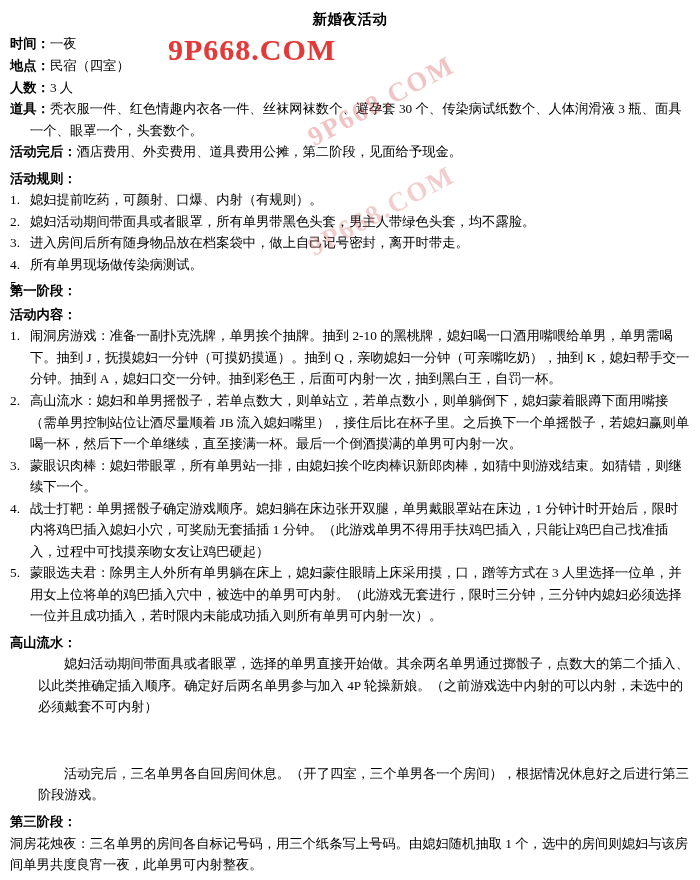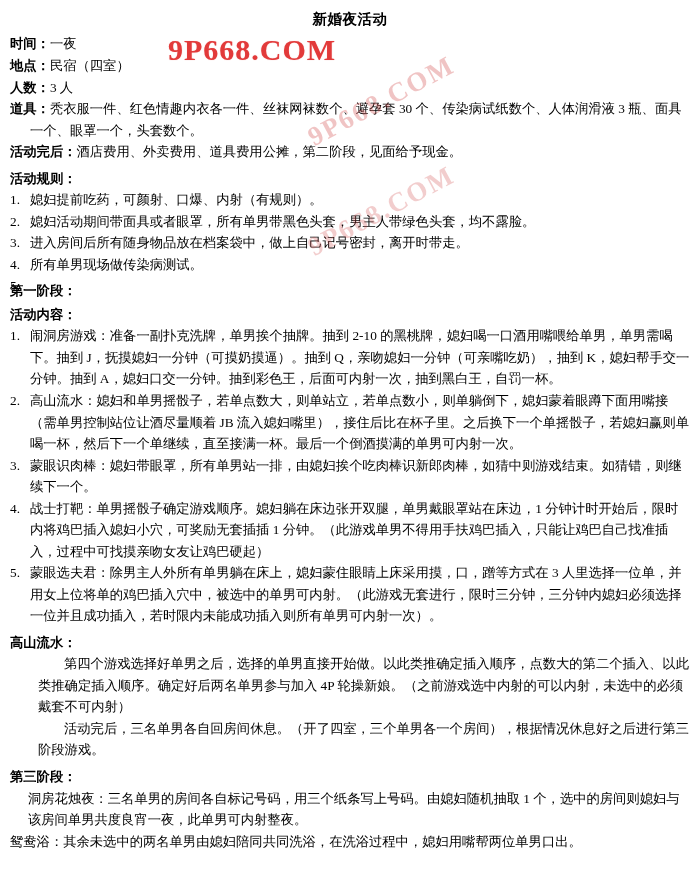--- a/index.html
+++ b/index.html
@@ -107,26 +107,26 @@
   <div class="sect">活动内容：</div>
   <div class="item"><span class="num">1.</span><span class="bold">闹洞房游戏：</span><span>准备一副扑克洗牌，单男挨个抽牌。抽到 2-10 的黑桃牌，媳妇喝一口酒用嘴喂给单男，单男需喝下。抽到 J，抚摸媳妇一分钟（可摸奶摸逼）。抽到 Q，亲吻媳妇一分钟（可亲嘴吃奶），抽到 K，媳妇帮手交一分钟。抽到 A，媳妇口交一分钟。抽到彩色王，后面可内射一次，抽到黑白王，自罚一杯。</span></div>
   <div class="item"><span class="num">2.</span><span class="bold">高山流水：</span><span>媳妇和单男摇骰子，若单点数大，则单站立，若单点数小，则单躺倒下，媳妇蒙着眼蹲下面用嘴接（需单男控制站位让酒尽量顺着 JB 流入媳妇嘴里），接住后比在杯子里。之后换下一个单摇骰子，若媳妇赢则单喝一杯，然后下一个单继续，直至接满一杯。最后一个倒酒摸满的单男可内射一次。</span></div>
   <div class="item"><span class="num">3.</span><span class="bold">蒙眼识肉棒：</span><span>媳妇带眼罩，所有单男站一排，由媳妇挨个吃肉棒识新郎肉棒，如猜中则游戏结束。如猜错，则继续下一个。</span></div>
   <div class="item"><span class="num">4.</span><span class="bold">战士打靶：</span><span>单男摇骰子确定游戏顺序。媳妇躺在床边张开双腿，单男戴眼罩站在床边，1 分钟计时开始后，限时内将鸡巴插入媳妇小穴，可奖励无套插插 1 分钟。（此游戏单男不得用手扶鸡巴插入，只能让鸡巴自己找准插入，过程中可找摸亲吻女友让鸡巴硬起）</span></div>
   <div class="item"><span class="num">5.</span><span class="bold">蒙眼选夫君：</span><span>除男主人外所有单男躺在床上，媳妇蒙住眼睛上床采用摸，口，蹭等方式在 3 人里选择一位单，并用女上位将单的鸡巴插入穴中，被选中的单男可内射。（此游戏无套进行，限时三分钟，三分钟内媳妇必须选择一位并且成功插入，若时限内未能成功插入则所有单男可内射一次）。</span></div>
 
   <div class="spacer"></div>
 
   <div class="sect">高山流水：</div>
-  <div class="indent2" style="text-indent:26px;">第四个游戏选择好单男之后，选择的单男直接开始做。以此类推确定插入顺序，点数大的第二个插入、以此类推确定插入顺序。确定好后两名单男参与加入 4P 轮操新娘。（之前游戏选中内射的可以内射，未选中的必须戴套不可内射）</div>
-  <div class="indent2" style="text-indent:26px;">活动完后，三名单男各自回房间休息。（开了四室，三个单男各一个房间），根据情况休息好之后进行第三阶段游戏。</div>
+  <div class="indent2" style="text-indent:26px;">媳妇活动期间带面具或者眼罩，选择的单男直接开始做。其余两名单男通过掷骰子，点数大的第二个插入、以此类推确定插入顺序。确定好后两名单男参与加入 4P 轮操新娘。（之前游戏选中内射的可以内射，未选中的必须戴套不可内射）</div>
+  <div class="indent2" style="text-indent:26px;margin-top:45px;">活动完后，三名单男各自回房间休息。（开了四室，三个单男各一个房间），根据情况休息好之后进行第三阶段游戏。</div>
 
   <div class="spacer"></div>
 
   <div class="sect">第三阶段：</div>
-  <div class="item-hang" style="padding-left:0;text-indent:0;margin-left:18px;"><span class="bold">洞房花烛夜：</span><span>三名单男的房间各自标记号码，用三个纸条写上号码。由媳妇随机抽取 1 个，选中的房间则媳妇与该房间单男共度良宵一夜，此单男可内射整夜。</span></div>
+  <div class="item-hang" style="padding-left:0;text-indent:0;"><span class="bold">洞房花烛夜：</span><span>三名单男的房间各自标记号码，用三个纸条写上号码。由媳妇随机抽取 1 个，选中的房间则媳妇与该房间单男共度良宵一夜，此单男可内射整夜。</span></div>
   <div class="item-hang" style="padding-left:0;text-indent:0;"><span class="bold">鸳鸯浴：</span><span>其余未选中的两名单男由媳妇陪同共同洗浴，在洗浴过程中，媳妇用嘴帮两位单男口出。</span></div>
 
   <div class="wm wm1">9P668.COM</div>
   <div class="wm wm2">9P668.COM</div>
   <div class="wm wm3">9P668.COM</div>
 
 </div>
 
 </body></html>

